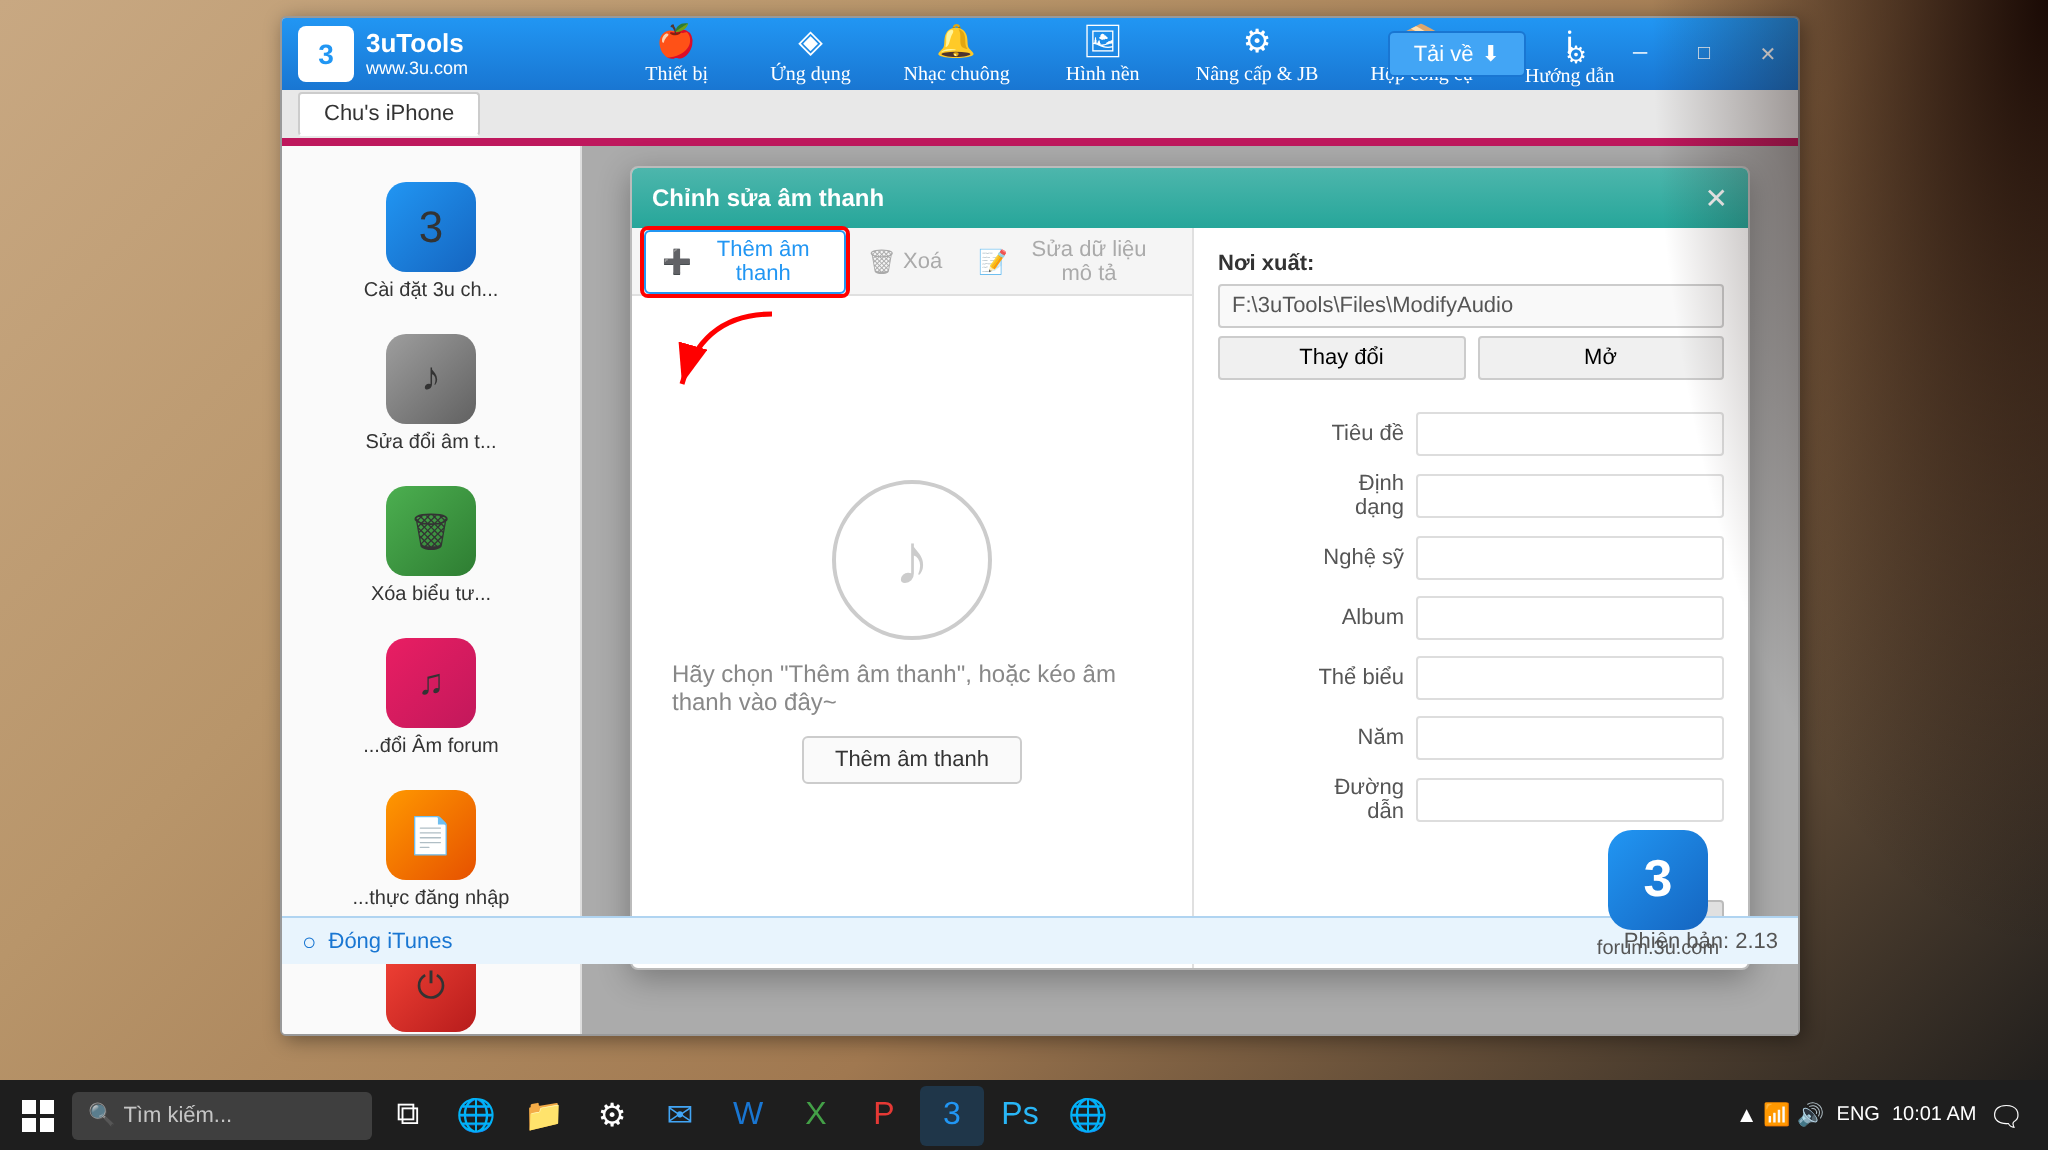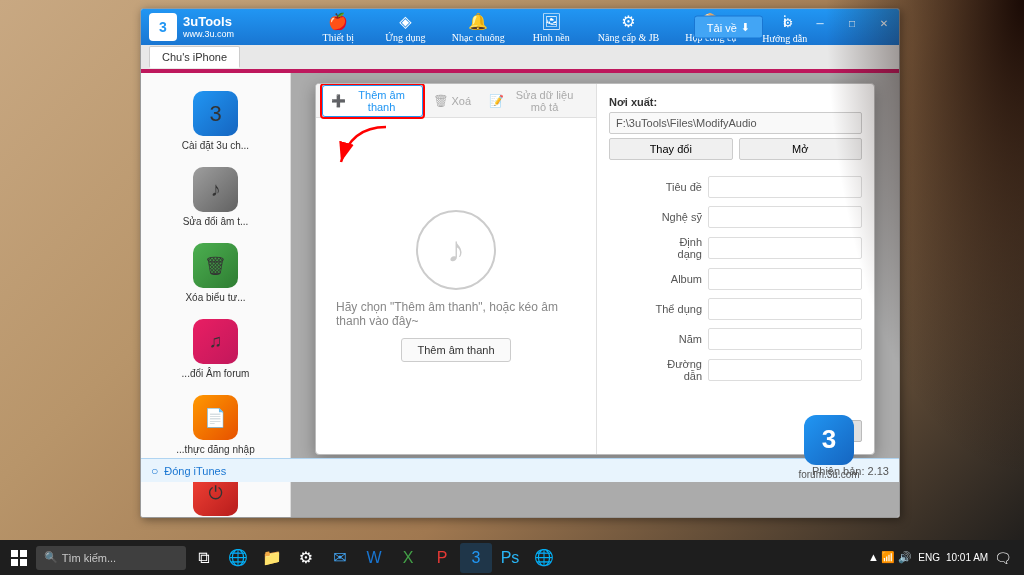--- a/index.html
+++ b/index.html
@@ -100,20 +100,21 @@
       color: white;
       cursor: pointer;
       border-radius: 3px;
       min-width: 65px;
     }
     .nav-item .nav-icon { font-size: 16px; margin-bottom: 1px; }
     .nav-item .nav-label { font-size: 10px; font-family: Liberation Serif, serif; }
 
     .title-bar-right {
       display: flex;
+      align-items: center;
       gap: 18px;
       position: absolute;
       right: 8px;
       top: 50%;
       transform: translateY(-50%);
     }
     .win-btn {
       width: 14px;
       height: 14px;
       border-radius: 2px;
@@ -632,20 +633,24 @@
 
         </div>
       </div>
 
       <div class="content-area">
 
         <div class="modal-overlay">
 
           <div class="dialog">
 
+            <div class="dialog-header">
+              <span class="dialog-title">Chỉnh sửa âm thanh</span>
+              <span class="dialog-close">✕</span>
+            </div>
 
             <div class="dialog-body">
 
               <div class="dialog-left">
 
                 <div class="dialog-toolbar" style="position:relative;">
                   <button class="dt-btn primary add-btn-highlight">
                     <span class="btn-icon">➕</span>
                     <span>Thêm âm thanh</span>
                   </button>
@@ -684,33 +689,33 @@
                     <button class="output-btn">Thay đổi</button>
                     <button class="output-btn">Mở</button>
                   </div>
                 </div>
 
                 <div class="form-row">
                   <span class="form-label">Tiêu đề</span>
                   <input class="form-input" type="text" value="" style="">
                 </div>
                 <div class="form-row">
+                  <span class="form-label">Định dạng</span>
+                  <input class="form-input" type="text" value="" style="">
+                </div>
+                <div class="form-row">
                   <span class="form-label">Nghệ sỹ</span>
-                  <input class="form-input" type="text" value="" style="">
-                </div>
-                <div class="form-row">
-                  <span class="form-label">Định dạng</span>
                   <input class="form-input" type="text" value="" style="">
                 </div>
                 <div class="form-row">
                   <span class="form-label">Album</span>
                   <input class="form-input" type="text" value="" style="">
                 </div>
                 <div class="form-row">
-                  <span class="form-label">Thể dụng</span>
+                  <span class="form-label">Thể biểu</span>
                   <input class="form-input" type="text" value="" style="">
                 </div>
                 <div class="form-row">
                   <span class="form-label">Năm</span>
                   <input class="form-input" type="text" value="" style="">
                 </div>
                 <div class="form-row">
                   <span class="form-label">Đường dẫn</span>
                   <input class="form-input" type="text" value="" style="">
                 </div>

